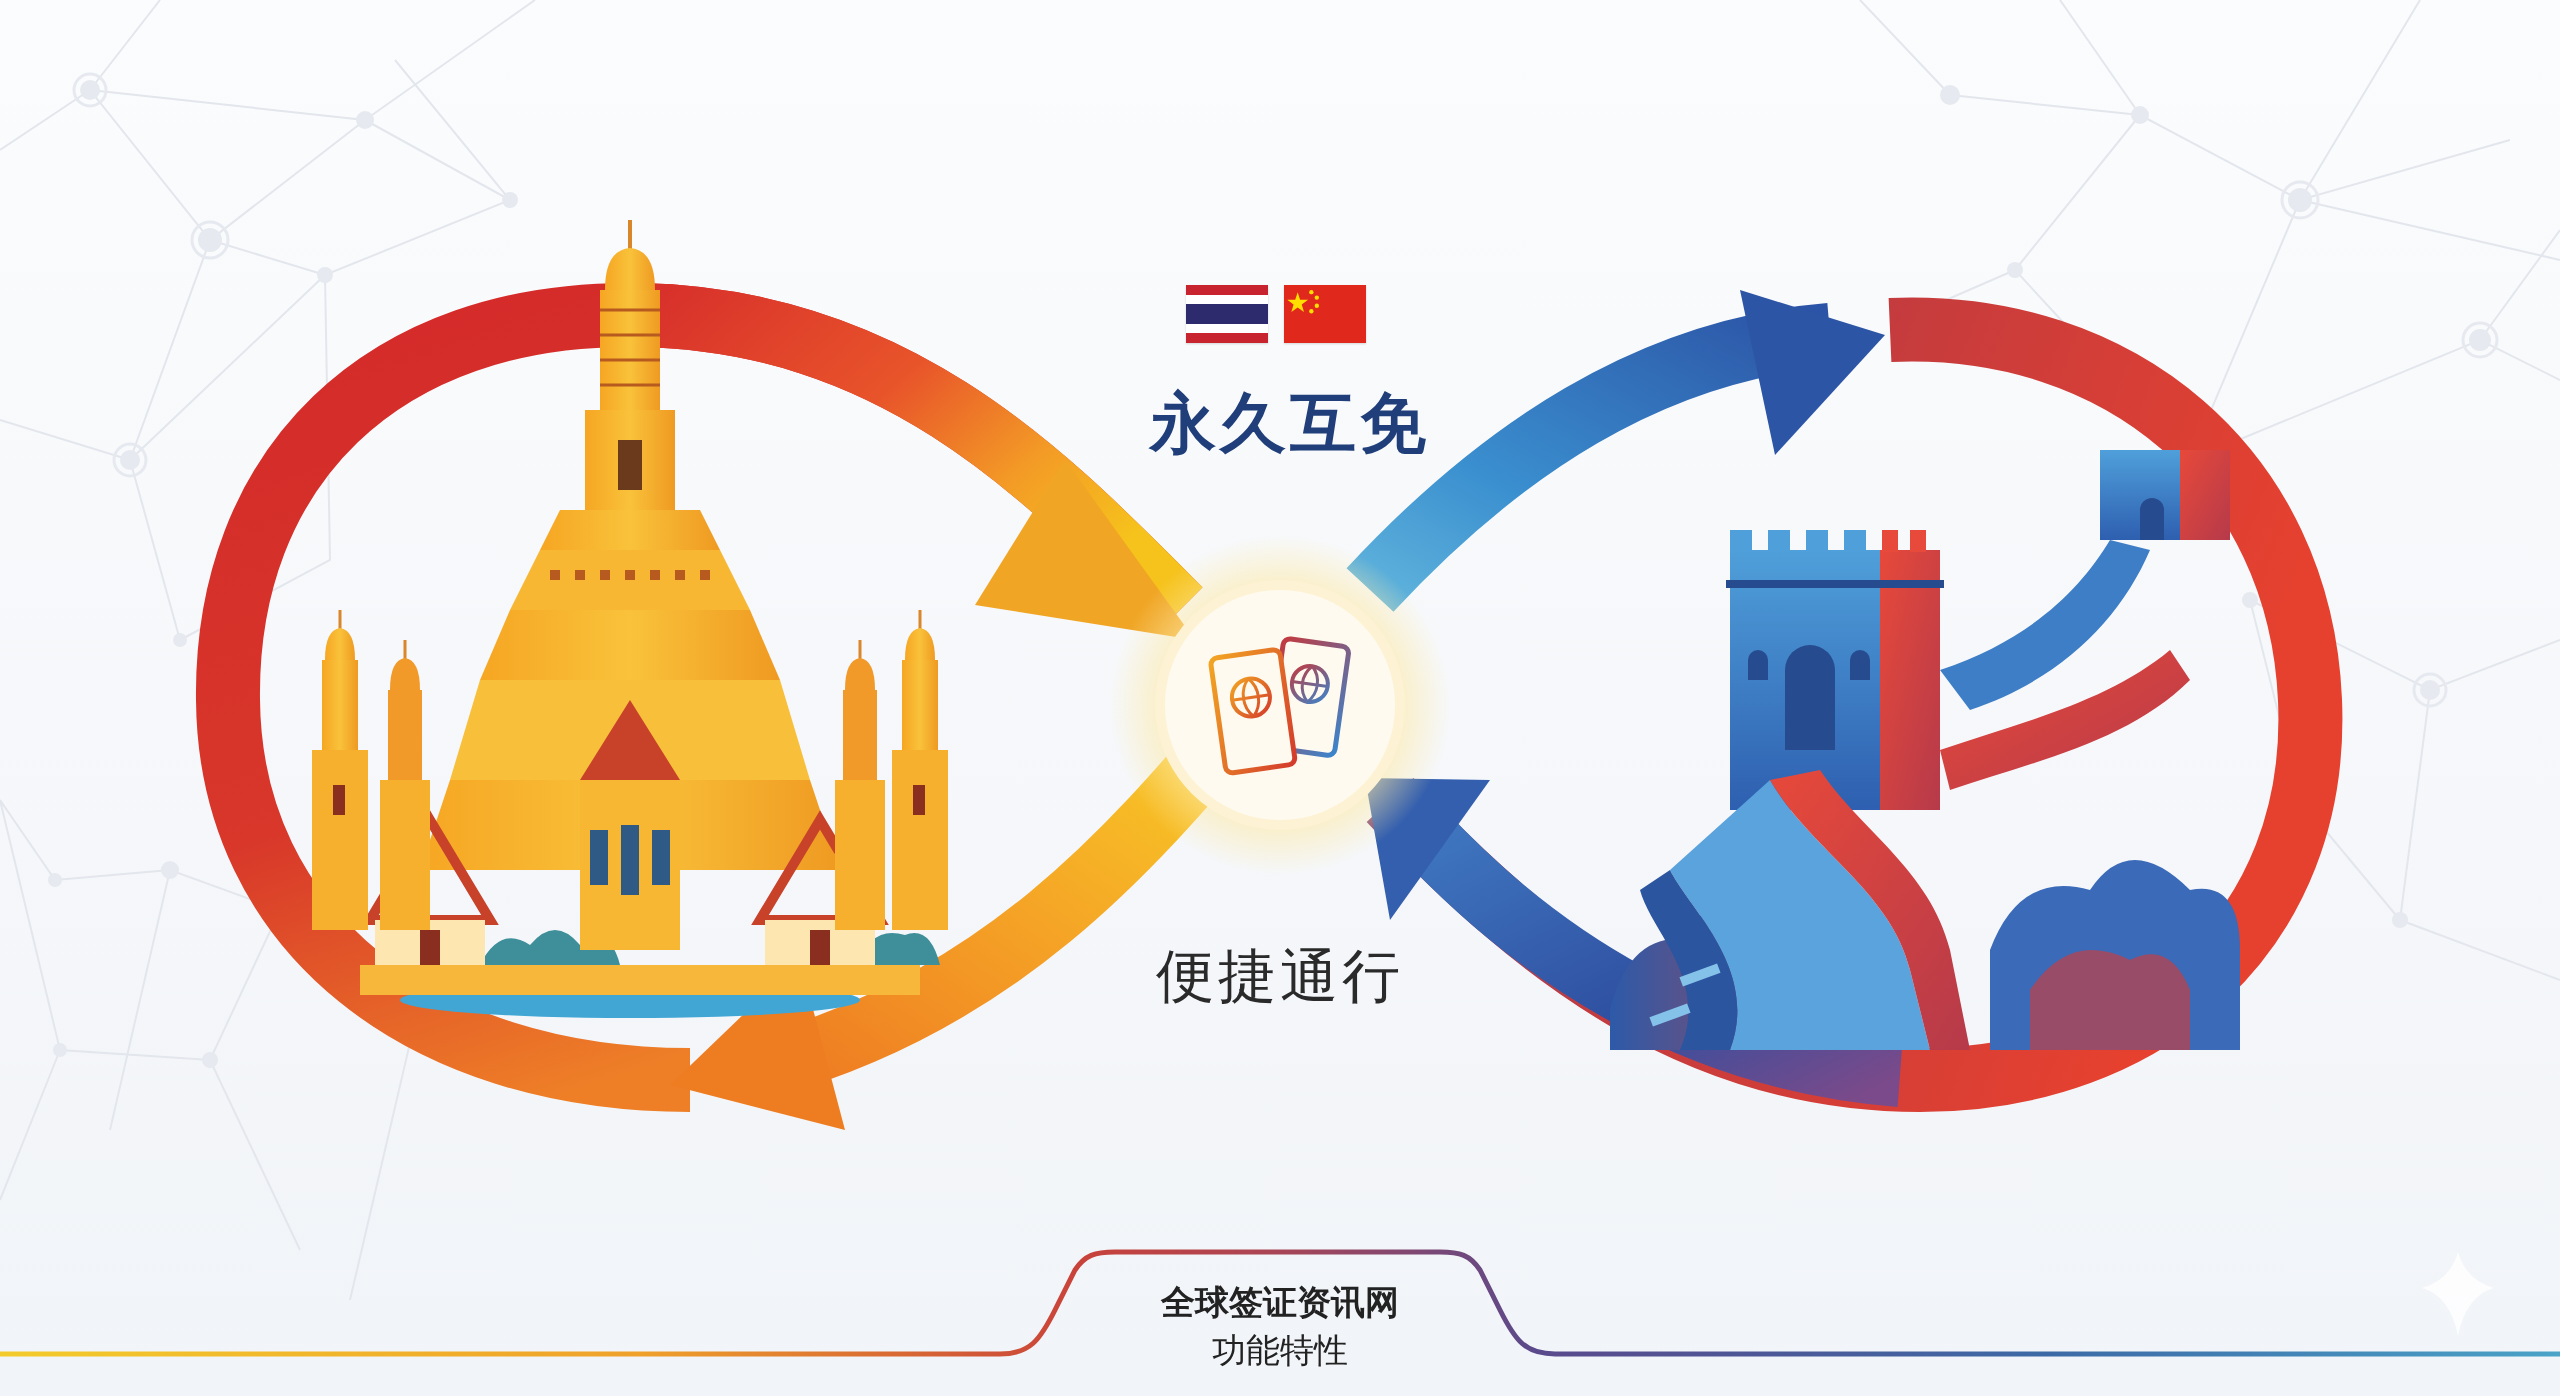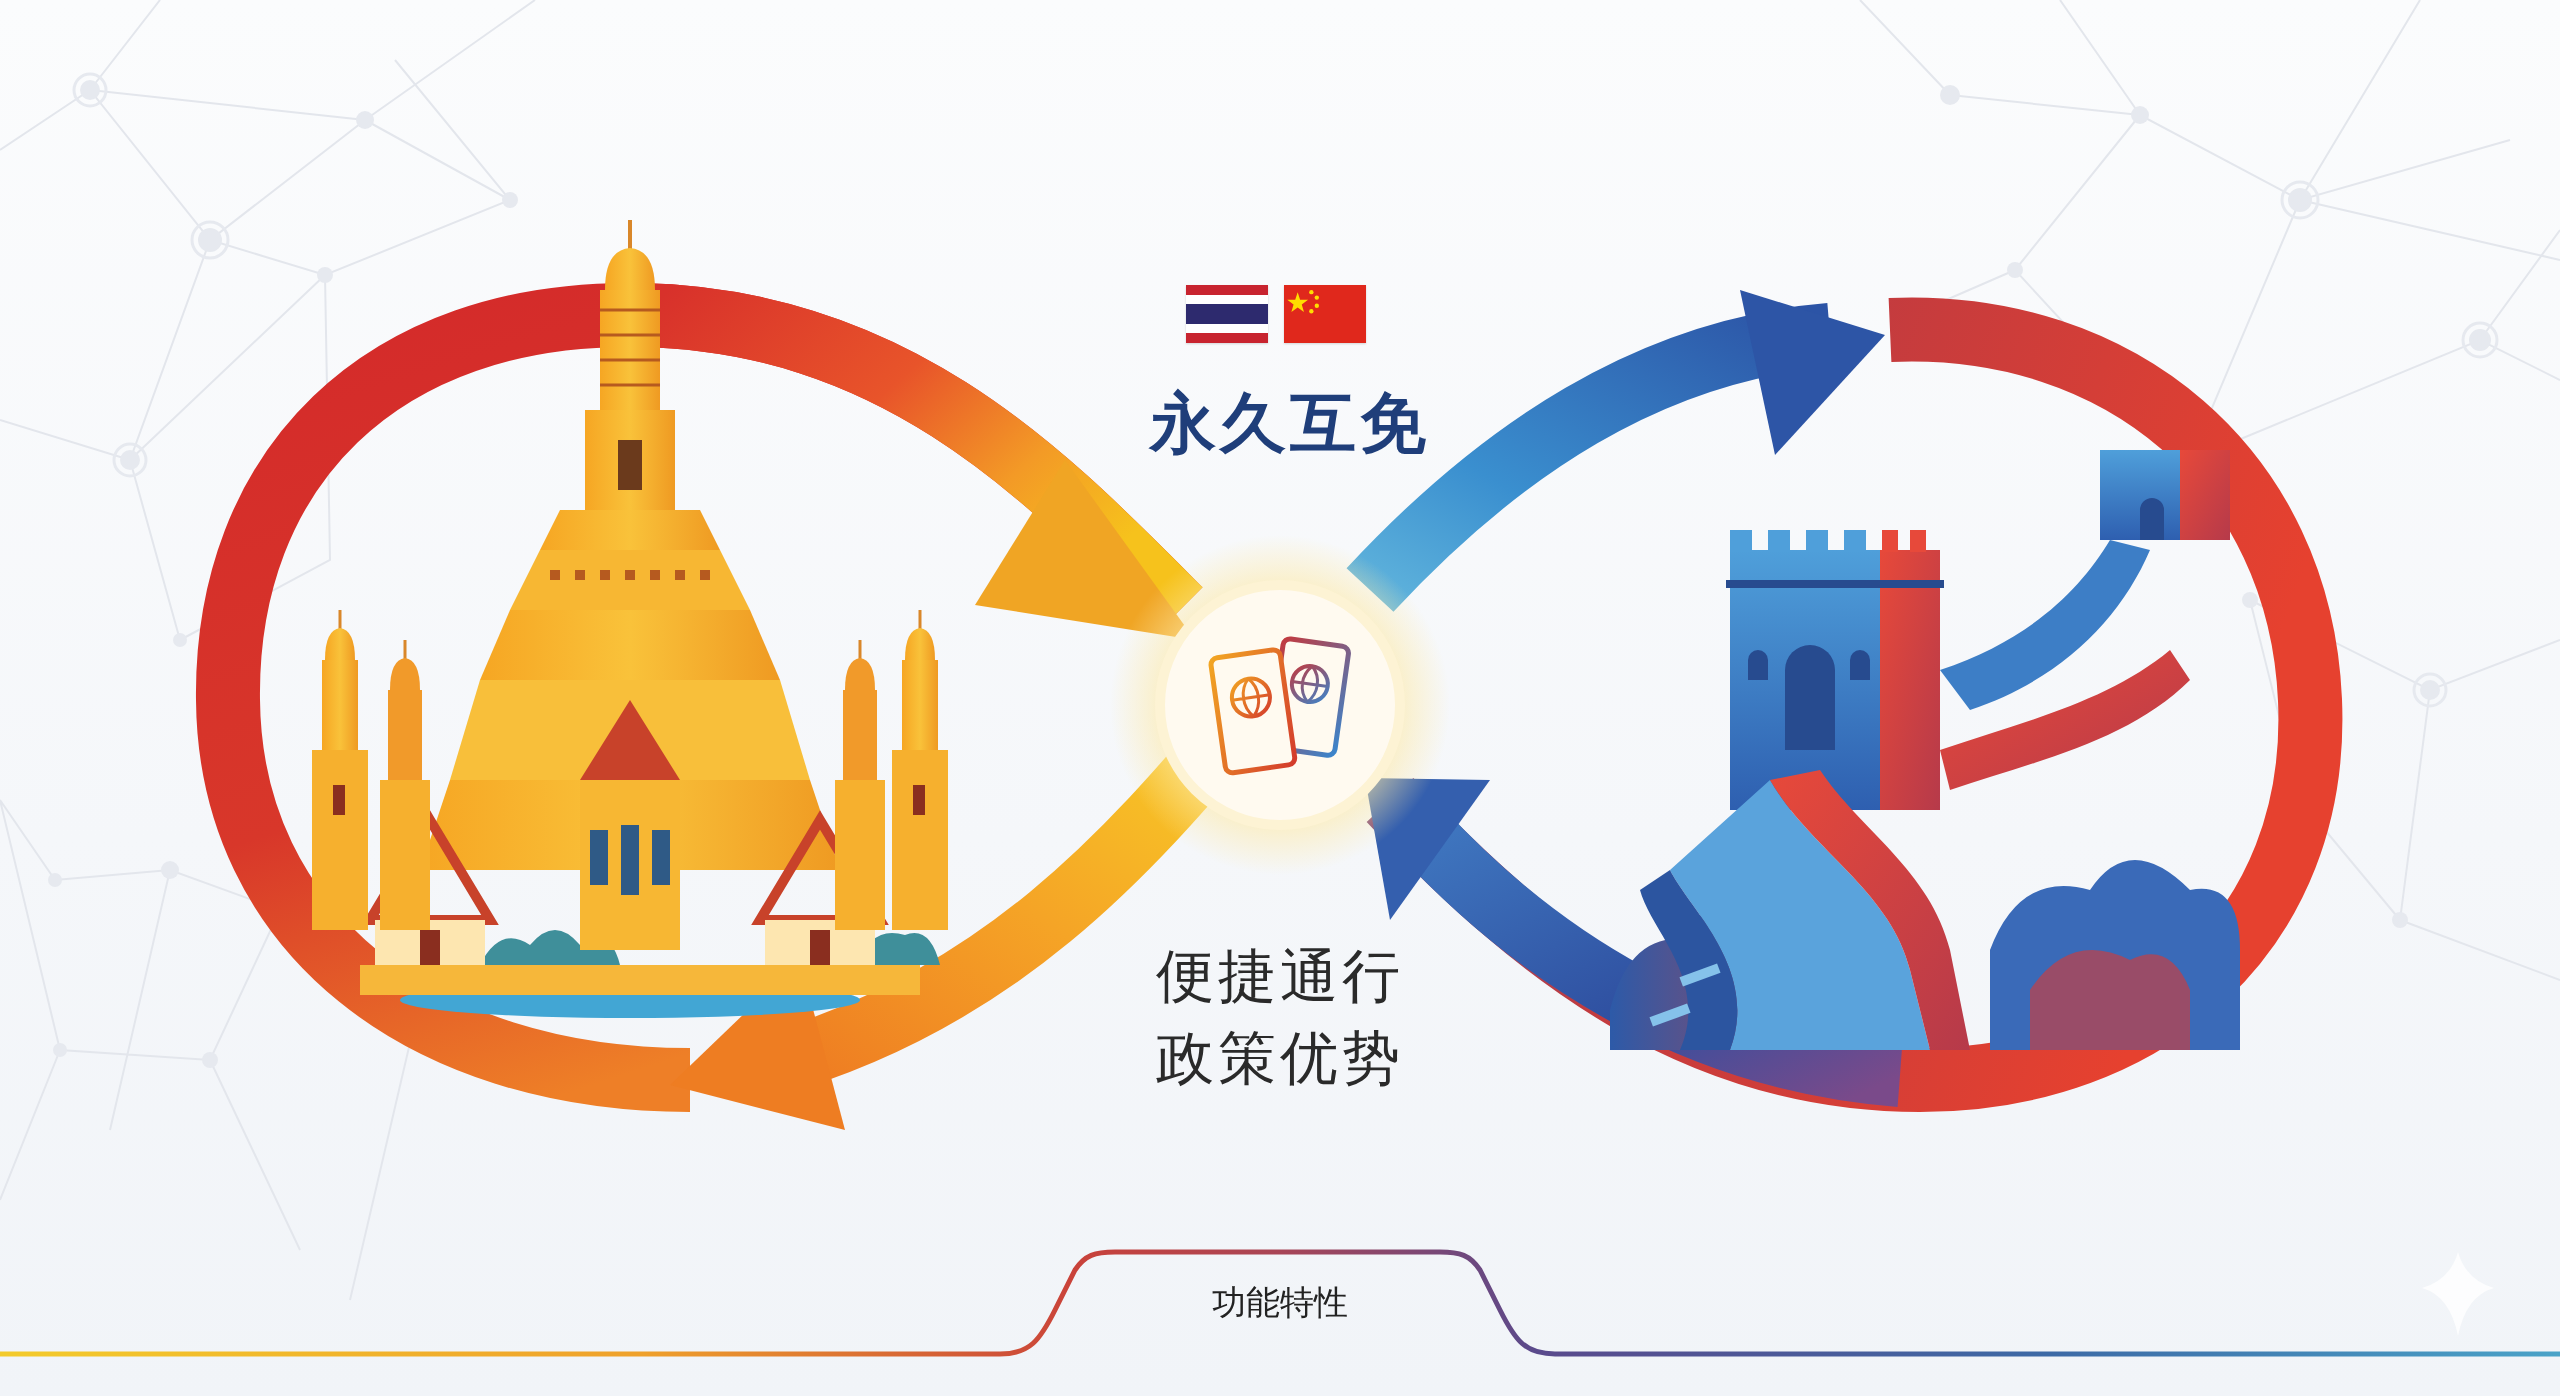--- a/index.html
+++ b/index.html
@@ -306,35 +306,35 @@
       <circle cx="12" cy="7" r="0.8" fill="#ffde00"></circle>
         <circle cx="10" cy="9" r="0.8" fill="#ffde00"></circle>
     </svg>
   </div>
 </div>
 
 <div class="title">永久互免</div>
 
 <div class="subtitle">
   <div>便捷通行</div>
-  <div>政策优势</div>
 </div>
 
 <svg class="layer" viewBox="0 0 2560 1396">
   <defs>
     <linearGradient id="fl" x1="0" y1="0" x2="1" y2="0">
       <stop offset="0" stop-color="#f3cb2c"></stop>
       <stop offset="0.25" stop-color="#efa12b"></stop>
       <stop offset="0.42" stop-color="#c9423a"></stop>
       <stop offset="0.5" stop-color="#a84556"></stop>
       <stop offset="0.6" stop-color="#5a4a8c"></stop>
       <stop offset="0.8" stop-color="#3d6aa6"></stop>
       <stop offset="1" stop-color="#4aa3c8"></stop>
     </linearGradient>
   </defs>
   <path d="M0 1354 L1000 1354 C1030 1354 1040 1340 1055 1310 L1075 1270 C1085 1255 1095 1252 1115 1252 L1440 1252 C1460 1252 1470 1255 1480 1270 L1500 1310 C1515 1340 1525 1354 1555 1354 L2560 1354" fill="none" stroke="url(#fl)" stroke-width="5"></path>
 
   <path d="M2458 1252 Q2466 1280 2494 1288 Q2466 1296 2458 1336 Q2450 1296 2422 1288 Q2450 1280 2458 1252 Z" fill="#ffffff" opacity="0.8"></path>
 </svg>
 
 <div class="footer-text">
+  <div>全球签证资讯网</div>
   <div class="l2">功能特性</div>
 </div>
 
 </body></html>

